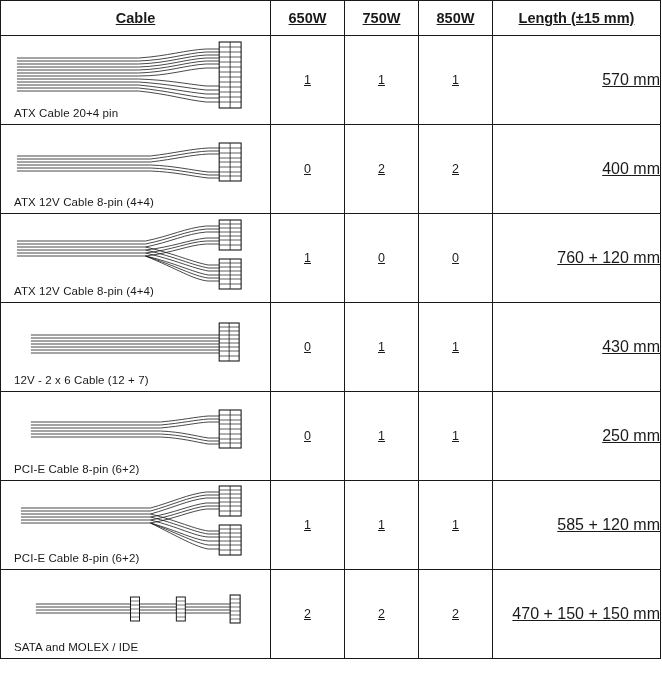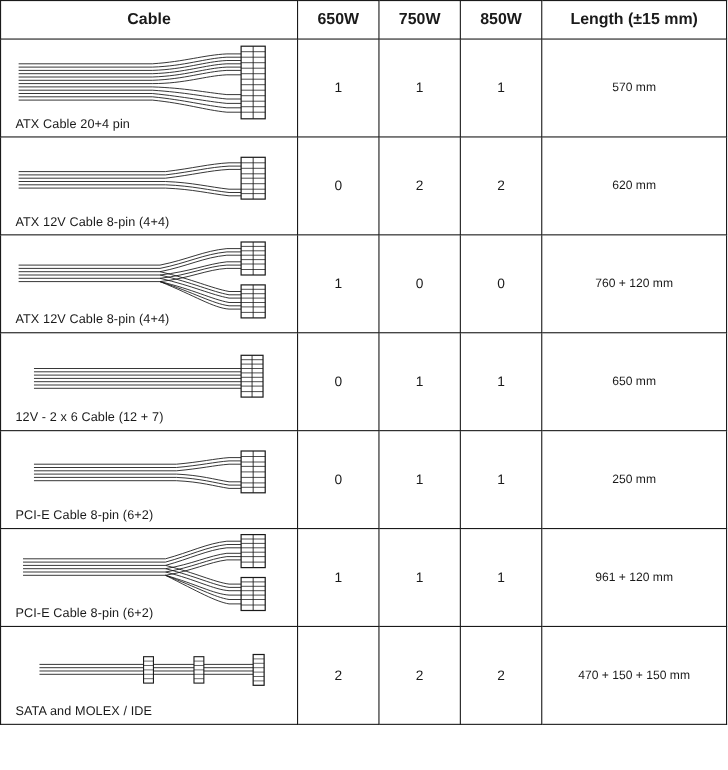--- a/index.html
+++ b/index.html
@@ -13,20 +13,21 @@
     font-family: "Liberation Sans", sans-serif;
     color: #1a1a1a;
     overflow: hidden;
   }
 
   table.cable-table {
     border-collapse: collapse;
     width: 660px;
     margin: 0;
     table-layout: fixed;
+    text-decoration: underline;
   }
 
   table.cable-table th,
   table.cable-table td {
     border: 1px solid #1a1a1a;
     padding: 0;
     vertical-align: middle;
   }
 
   thead th {
@@ -72,23 +73,23 @@
     white-space: nowrap;
     margin-top: 19px;
   }
 
   td.count-cell {
     text-align: center;
     font-size: 12.5px;
   }
 
   td.length-cell {
-    font-size: 11px;
+    font-size: 16px;
     padding-left: 12px;
-    text-align: center;
+    text-align: right;
   }
 </style>
 </head>
 <body>
 
 <table class="cable-table">
   <colgroup>
     <col class="c-cable">
     <col class="c-w">
     <col class="c-w">
@@ -225,21 +226,21 @@
                 <line x1="208" y1="53" x2="219" y2="53"></line>
               </g>
             </g>
           </svg>
           <div class="cable-label">ATX 12V Cable 8-pin (4+4)</div>
         </div>
       </td>
       <td class="count-cell">0</td>
       <td class="count-cell">2</td>
       <td class="count-cell">2</td>
-      <td class="length-cell">620 mm</td>
+      <td class="length-cell">400 mm</td>
     </tr>
 
     <tr>
       <td class="cable-cell">
         <div class="cable-inner">
           <svg class="cable-art" viewBox="0 0 270 88" preserveAspectRatio="none">
             <g stroke="#1a1a1a" stroke-width="0.8" fill="none">
               <g>
                 <line x1="16" y1="27" x2="145" y2="27"></line>
                 <line x1="16" y1="30" x2="145" y2="30"></line>
@@ -339,21 +340,21 @@
                 <line x1="219" y1="53" x2="239" y2="53"></line>
               </g>
             </g>
           </svg>
           <div class="cable-label">12V - 2 x 6 Cable (12 + 7)</div>
         </div>
       </td>
       <td class="count-cell">0</td>
       <td class="count-cell">1</td>
       <td class="count-cell">1</td>
-      <td class="length-cell">650 mm</td>
+      <td class="length-cell">430 mm</td>
     </tr>
 
     <tr>
       <td class="cable-cell">
         <div class="cable-inner">
           <svg class="cable-art" viewBox="0 0 270 88" preserveAspectRatio="none">
             <g stroke="#1a1a1a" stroke-width="0.8" fill="none">
               <g>
                 <line x1="30" y1="30" x2="160" y2="30"></line>
                 <line x1="30" y1="33" x2="160" y2="33"></line>
@@ -464,21 +465,21 @@
                 <line x1="208" y1="68" x2="219" y2="68"></line>
               </g>
             </g>
           </svg>
           <div class="cable-label">PCI-E Cable 8-pin (6+2)</div>
         </div>
       </td>
       <td class="count-cell">1</td>
       <td class="count-cell">1</td>
       <td class="count-cell">1</td>
-      <td class="length-cell">961 + 120 mm</td>
+      <td class="length-cell">585 + 120 mm</td>
     </tr>
 
     <tr>
       <td class="cable-cell">
         <div class="cable-inner">
           <svg class="cable-art" viewBox="0 0 270 88" preserveAspectRatio="none">
             <g stroke="#1a1a1a" stroke-width="0.8" fill="none">
               <g>
                 <line x1="35" y1="34" x2="232" y2="34"></line>
                 <line x1="35" y1="37" x2="232" y2="37"></line>

